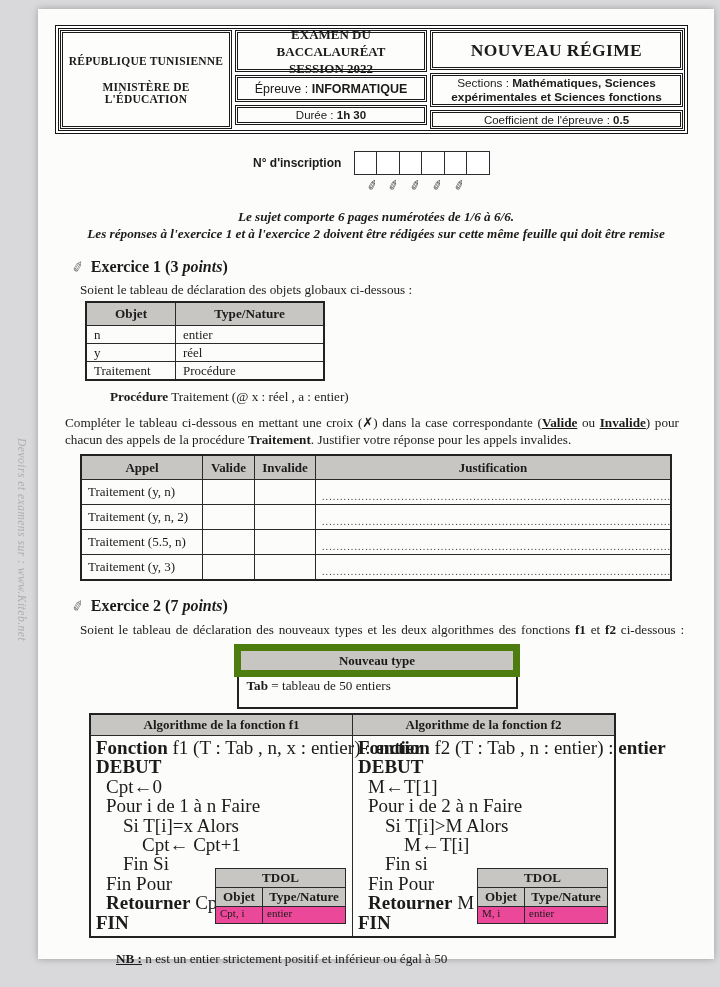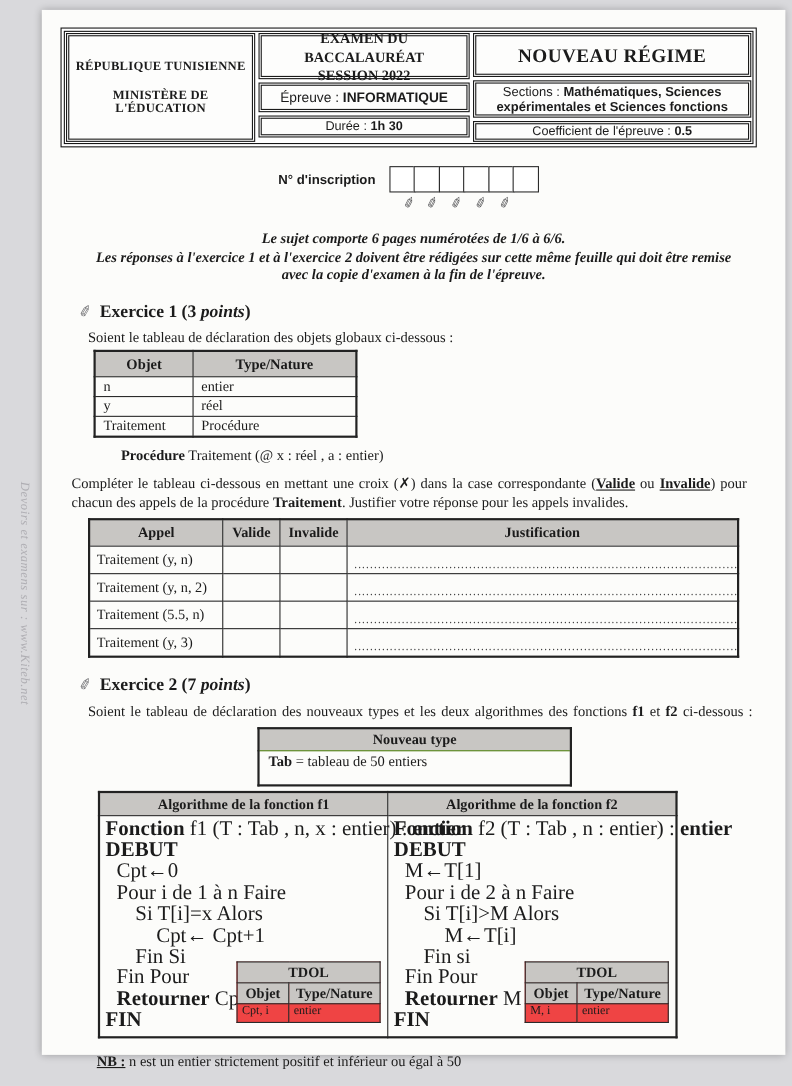--- a/index.html
+++ b/index.html
@@ -74,39 +74,39 @@
   .tbl-calls td { border:1px solid #2a2a2a; height:24px; padding:0 0 0 6px; }
   .tbl-calls td.dotcell { overflow:hidden; vertical-align:bottom; }
   .dots { display:block; white-space:nowrap; overflow:hidden; color:#3d3d3d;
           font-size:10px; letter-spacing:1.1px; line-height:14px; }
   .cw-appel { width:118px; } .cw-valide { width:49px; } .cw-invalide { width:58px; }
 
   
   .p-intro2 { margin-top:6px; margin-left:42px; width:612px; text-align:justify;
               font-size:13.2px; line-height:18px; word-spacing:1.5px; }
   .tbl-newtype { margin-top:5px; margin-left:196px; width:286px; border:2px solid #222; font-size:13.2px; }
-  .tbl-newtype th { background:#c8c6c3; border:1px solid #4d7c0f; height:17px; font-size:13px; }
+  .tbl-newtype th { background:#c8c6c3; border:7px solid #4d7c0f; height:17px; font-size:13px; }
   .tbl-newtype td { border:1px solid #2a2a2a; height:18px; padding:0 0 12px 8px; }
 
   .tbl-algo { margin-top:4px; margin-left:51px; width:527px; border:2px solid #222; table-layout:fixed; }
   .tbl-algo th { background:#c8c6c3; border:1px solid #2a2a2a; font-weight:bold; height:18px; font-size:13px; }
   .tbl-algo td { border:1px solid #2a2a2a; vertical-align:top; position:relative;
                  height:196px; padding:2px 4px 2px 5px; }
   .code { font-size:19px; line-height:19.4px; }
   .cl { white-space:nowrap; }
   .b { font-weight:bold; }
   .i1 { padding-left:10px; } .i2 { padding-left:27px; } .i3 { padding-left:46px; }
 
   .tdol { position:absolute; right:6px; bottom:12px; width:131px; border:1.5px solid #222;
-          font-size:11px; background:#ef4444; }
+          font-size:11px; background:#ec4899; }
   .tdol th { background:#c8c6c3; border:1px solid #2a2a2a; font-weight:bold; height:15px; }
   .tdol td { border:1px solid #2a2a2a; height:16px; padding:0 0 0 4px; }
   .tdol .tw1 { width:44px; }
 
-  .p-nb { margin-top:13px; margin-left:50px; font-size:13.2px; }
+  .p-nb { margin-top:13px; margin-left:78px; font-size:13.2px; }
 </style>
 </head>
 <body>
 
 <div class="stage">
   <div class="watermark">Devoirs et examens sur : www.Kiteb.net</div>
 
   <div class="paper">
 
     <div class="hdr">
@@ -161,21 +161,20 @@
       <span class="pen">✐</span>
       <span class="pen">✐</span>
       <span class="pen">✐</span>
       <span class="pen">✐</span>
       <span class="pen">✐</span>
     </div>
 
     <div class="notice">
       <div>Le sujet comporte 6 pages numérotées de 1/6 à 6/6.</div>
       <div>Les réponses à l'exercice 1 et à l'exercice 2 doivent être rédigées sur cette même feuille qui doit être remise</div>
-      <div>avec la copie d'examen à la fin de l'épreuve.</div>
     </div>
 
     <div class="ex-title">
       <span class="pen-ico">✐</span><span>Exercice 1 (3 </span><i>points</i><span>)</span>
     </div>
     <div class="para p-intro1">Soient le tableau de déclaration des objets globaux ci-dessous :</div>
 
     <table class="tbl-objets">
       <tbody>
           <tr>

